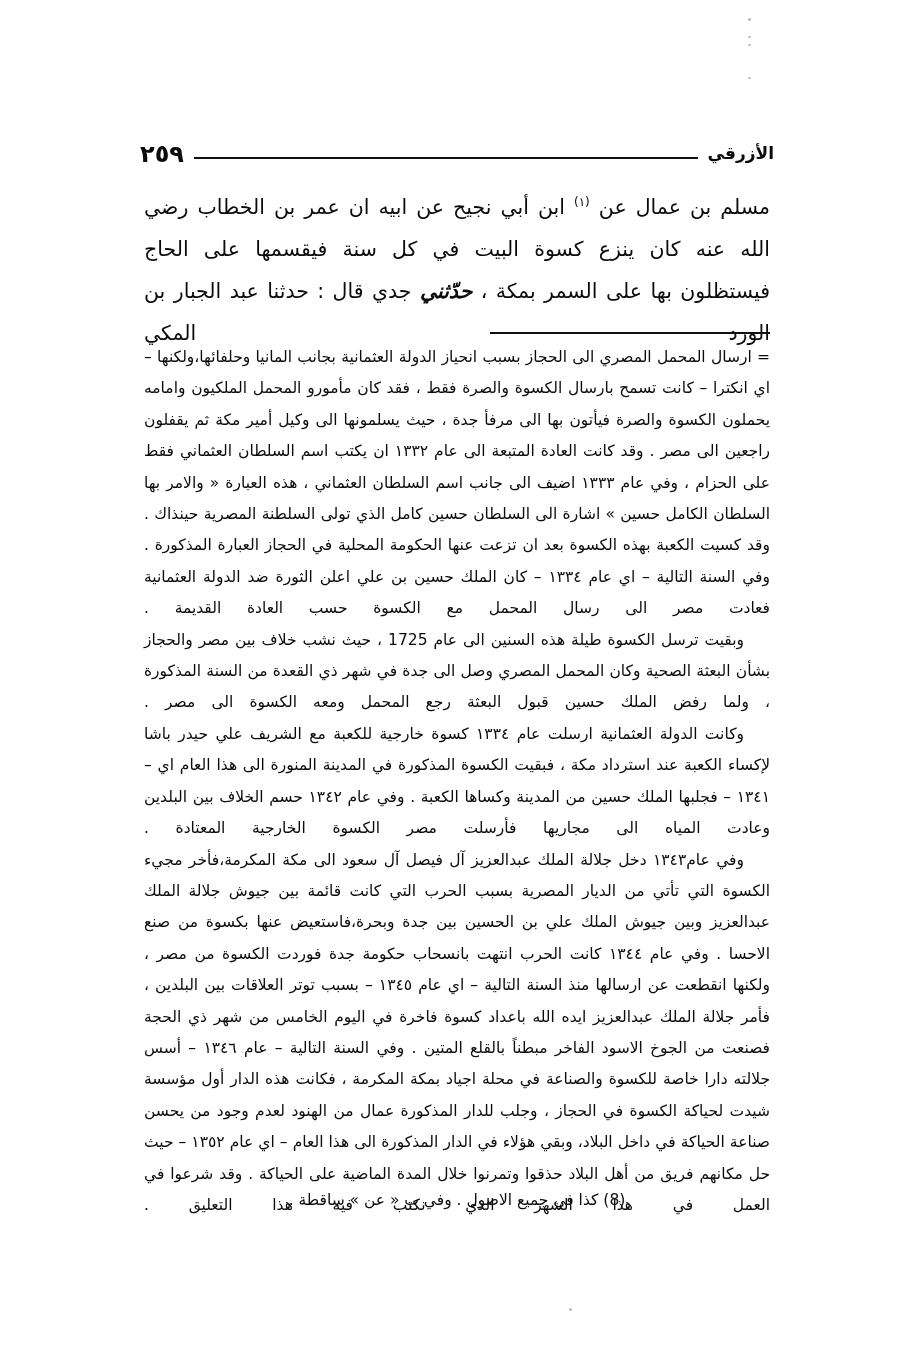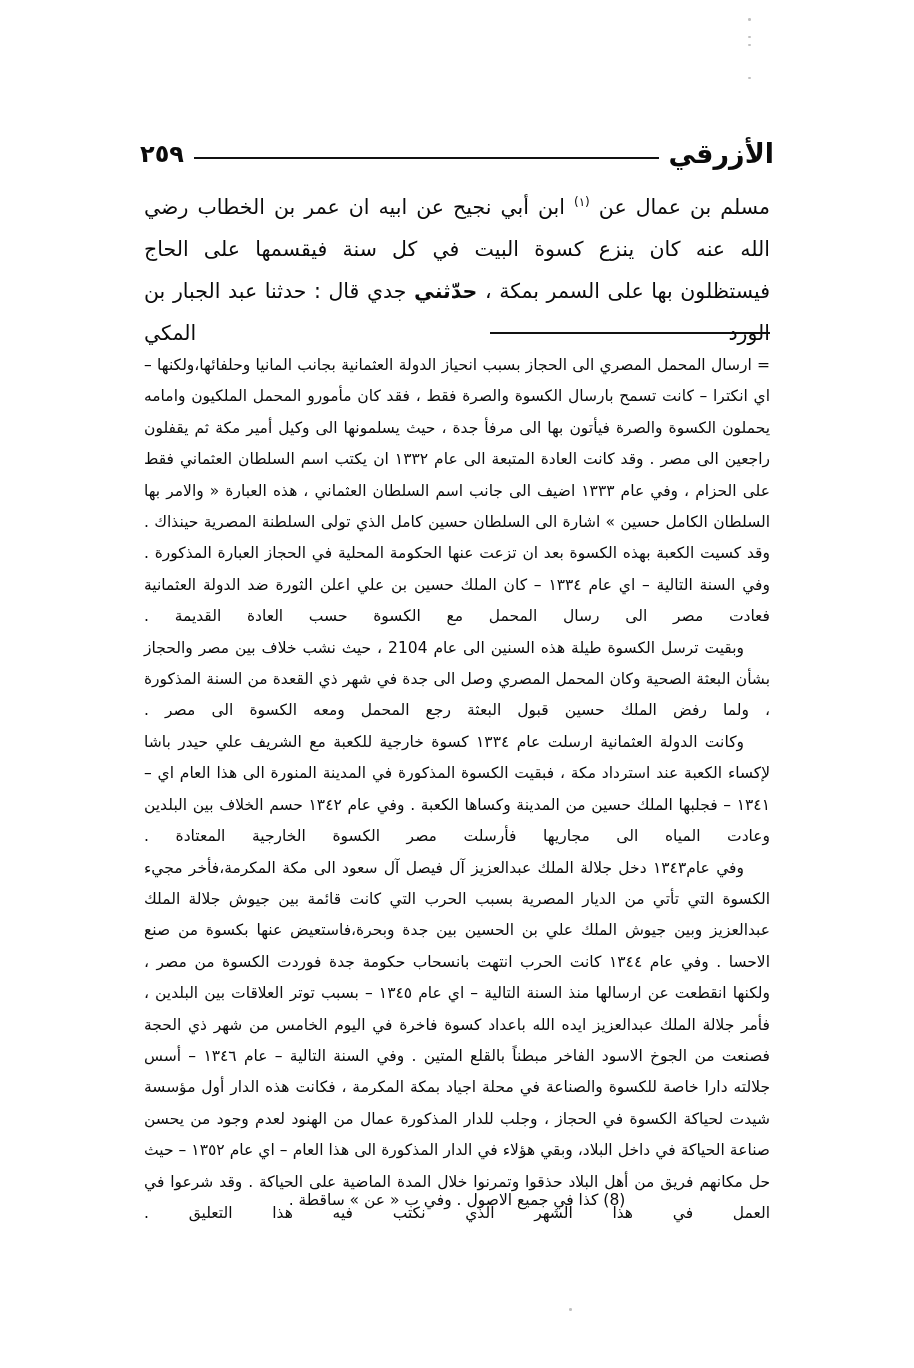--- a/index.html
+++ b/index.html
@@ -26,21 +26,21 @@
     top: 138px;
     right: 140px;
     left: 140px;
     height: 34px;
     display: flex;
     flex-direction: row;
     align-items: center;
     gap: 10px;
   }
   .runhead-title {
-    font-size: 27px;
+    font-size: 17px;
     font-weight: 700;
     letter-spacing: 0;
     white-space: nowrap;
     line-height: 1;
     transform: translateY(-2px);
   }
   .runhead-rule {
     flex: 1 1 auto;
     height: 0;
     border-top: 2.4px solid #111;
@@ -59,41 +59,41 @@
     position: absolute;
     top: 186px;
     right: 144px;
     width: 626px;
     font-size: 20.5px;
     line-height: 42px;
     text-align: justify;
     text-align-last: justify;
     word-spacing: 1px;
   }
-  .matn .b { font-weight: 700; }
+  .matn .b { font-weight: 700; font-style: italic; }
   .matn sup {
     font-size: 12px;
     vertical-align: super;
     line-height: 0;
   }
 
   
   .note-rule {
     position: absolute;
     top: 332px;
     right: 144px;
     width: 280px;
     height: 0;
     border-top: 2.2px solid #111;
   }
 
   
   .commentary {
     position: absolute;
-    top: 350px;
+    top: 342px;
     right: 144px;
     width: 626px;
     font-size: 15.5px;
     line-height: 31.4px;
     text-align: justify;
     text-align-last: justify;
   }
   .commentary p {
     margin: 0;
     text-indent: 0;
@@ -146,20 +146,20 @@
     <sup>(١)</sup>
     <span>ابن أبي نجيح عن ابيه ان عمر بن الخطاب رضي الله</span>
     <span>عنه كان ينزع كسوة البيت في كل سنة فيقسمها على الحاج فيستظلون بها</span>
     <span>على السمر بمكة ، <span class="b">حدّثني</span> جدي قال : حدثنا عبد الجبار بن الورد المكي</span>
   </div>
 
   <div class="note-rule"></div>
 
   <div class="commentary">
     <p class="cont">= ارسال المحمل المصري الى الحجاز بسبب انحياز الدولة العثمانية بجانب المانيا وحلفائها،ولكنها – اي انكترا – كانت تسمح بارسال الكسوة والصرة فقط ، فقد كان مأمورو المحمل الملكيون وامامه يحملون الكسوة والصرة فيأتون بها الى مرفأ جدة ، حيث يسلمونها الى وكيل أمير مكة ثم يقفلون راجعين الى مصر . وقد كانت العادة المتبعة الى عام ١٣٣٢ ان يكتب اسم السلطان العثماني فقط على الحزام ، وفي عام ١٣٣٣ اضيف الى جانب اسم السلطان العثماني ، هذه العبارة « والامر بها السلطان الكامل حسين » اشارة الى السلطان حسين كامل الذي تولى السلطنة المصرية حينذاك . وقد كسيت الكعبة بهذه الكسوة بعد ان تزعت عنها الحكومة المحلية في الحجاز العبارة المذكورة . وفي السنة التالية – اي عام ١٣٣٤ – كان الملك حسين بن علي اعلن الثورة ضد الدولة العثمانية فعادت مصر الى رسال المحمل مع الكسوة حسب العادة القديمة .</p>
-    <p class="indent">وبقيت ترسل الكسوة طيلة هذه السنين الى عام 2104 ، حيث نشب خلاف بين مصر والحجاز بشأن البعثة الصحية وكان المحمل المصري وصل الى جدة في شهر ذي القعدة من السنة المذكورة ، ولما رفض الملك حسين قبول البعثة رجع المحمل ومعه الكسوة الى مصر .</p>
+    <p class="indent">وبقيت ترسل الكسوة طيلة هذه السنين الى عام 1725 ، حيث نشب خلاف بين مصر والحجاز بشأن البعثة الصحية وكان المحمل المصري وصل الى جدة في شهر ذي القعدة من السنة المذكورة ، ولما رفض الملك حسين قبول البعثة رجع المحمل ومعه الكسوة الى مصر .</p>
     <p class="indent">وكانت الدولة العثمانية ارسلت عام ١٣٣٤ كسوة خارجية للكعبة مع الشريف علي حيدر باشا لإكساء الكعبة عند استرداد مكة ، فبقيت الكسوة المذكورة في المدينة المنورة الى هذا العام اي – ١٣٤١ – فجلبها الملك حسين من المدينة وكساها الكعبة . وفي عام ١٣٤٢ حسم الخلاف بين البلدين وعادت المياه الى مجاريها فأرسلت مصر الكسوة الخارجية المعتادة .</p>
     <p class="indent">وفي عام١٣٤٣ دخل جلالة الملك عبدالعزيز آل فيصل آل سعود الى مكة المكرمة،فأخر مجيء الكسوة التي تأتي من الديار المصرية بسبب الحرب التي كانت قائمة بين جيوش جلالة الملك عبدالعزيز وبين جيوش الملك علي بن الحسين بين جدة وبحرة،فاستعيض عنها بكسوة من صنع الاحسا . وفي عام ١٣٤٤ كانت الحرب انتهت بانسحاب حكومة جدة فوردت الكسوة من مصر ، ولكنها انقطعت عن ارسالها منذ السنة التالية – اي عام ١٣٤٥ – بسبب توتر العلاقات بين البلدين ، فأمر جلالة الملك عبدالعزيز ايده الله باعداد كسوة فاخرة في اليوم الخامس من شهر ذي الحجة فصنعت من الجوخ الاسود الفاخر مبطناً بالقلع المتين . وفي السنة التالية – عام ١٣٤٦ – أسس جلالته دارا خاصة للكسوة والصناعة في محلة اجياد بمكة المكرمة ، فكانت هذه الدار أول مؤسسة شيدت لحياكة الكسوة في الحجاز ، وجلب للدار المذكورة عمال من الهنود لعدم وجود من يحسن صناعة الحياكة في داخل البلاد، وبقي هؤلاء في الدار المذكورة الى هذا العام – اي عام ١٣٥٢ – حيث حل مكانهم فريق من أهل البلاد حذقوا وتمرنوا خلال المدة الماضية على الحياكة . وقد شرعوا في العمل في هذا الشهر الذي نكتب فيه هذا التعليق .</p>
   </div>
 
   <div class="apparatus">(8) كذا في جميع الاصول . وفي ب « عن » ساقطة .</div>
 
 </div>
 
 </body></html>

